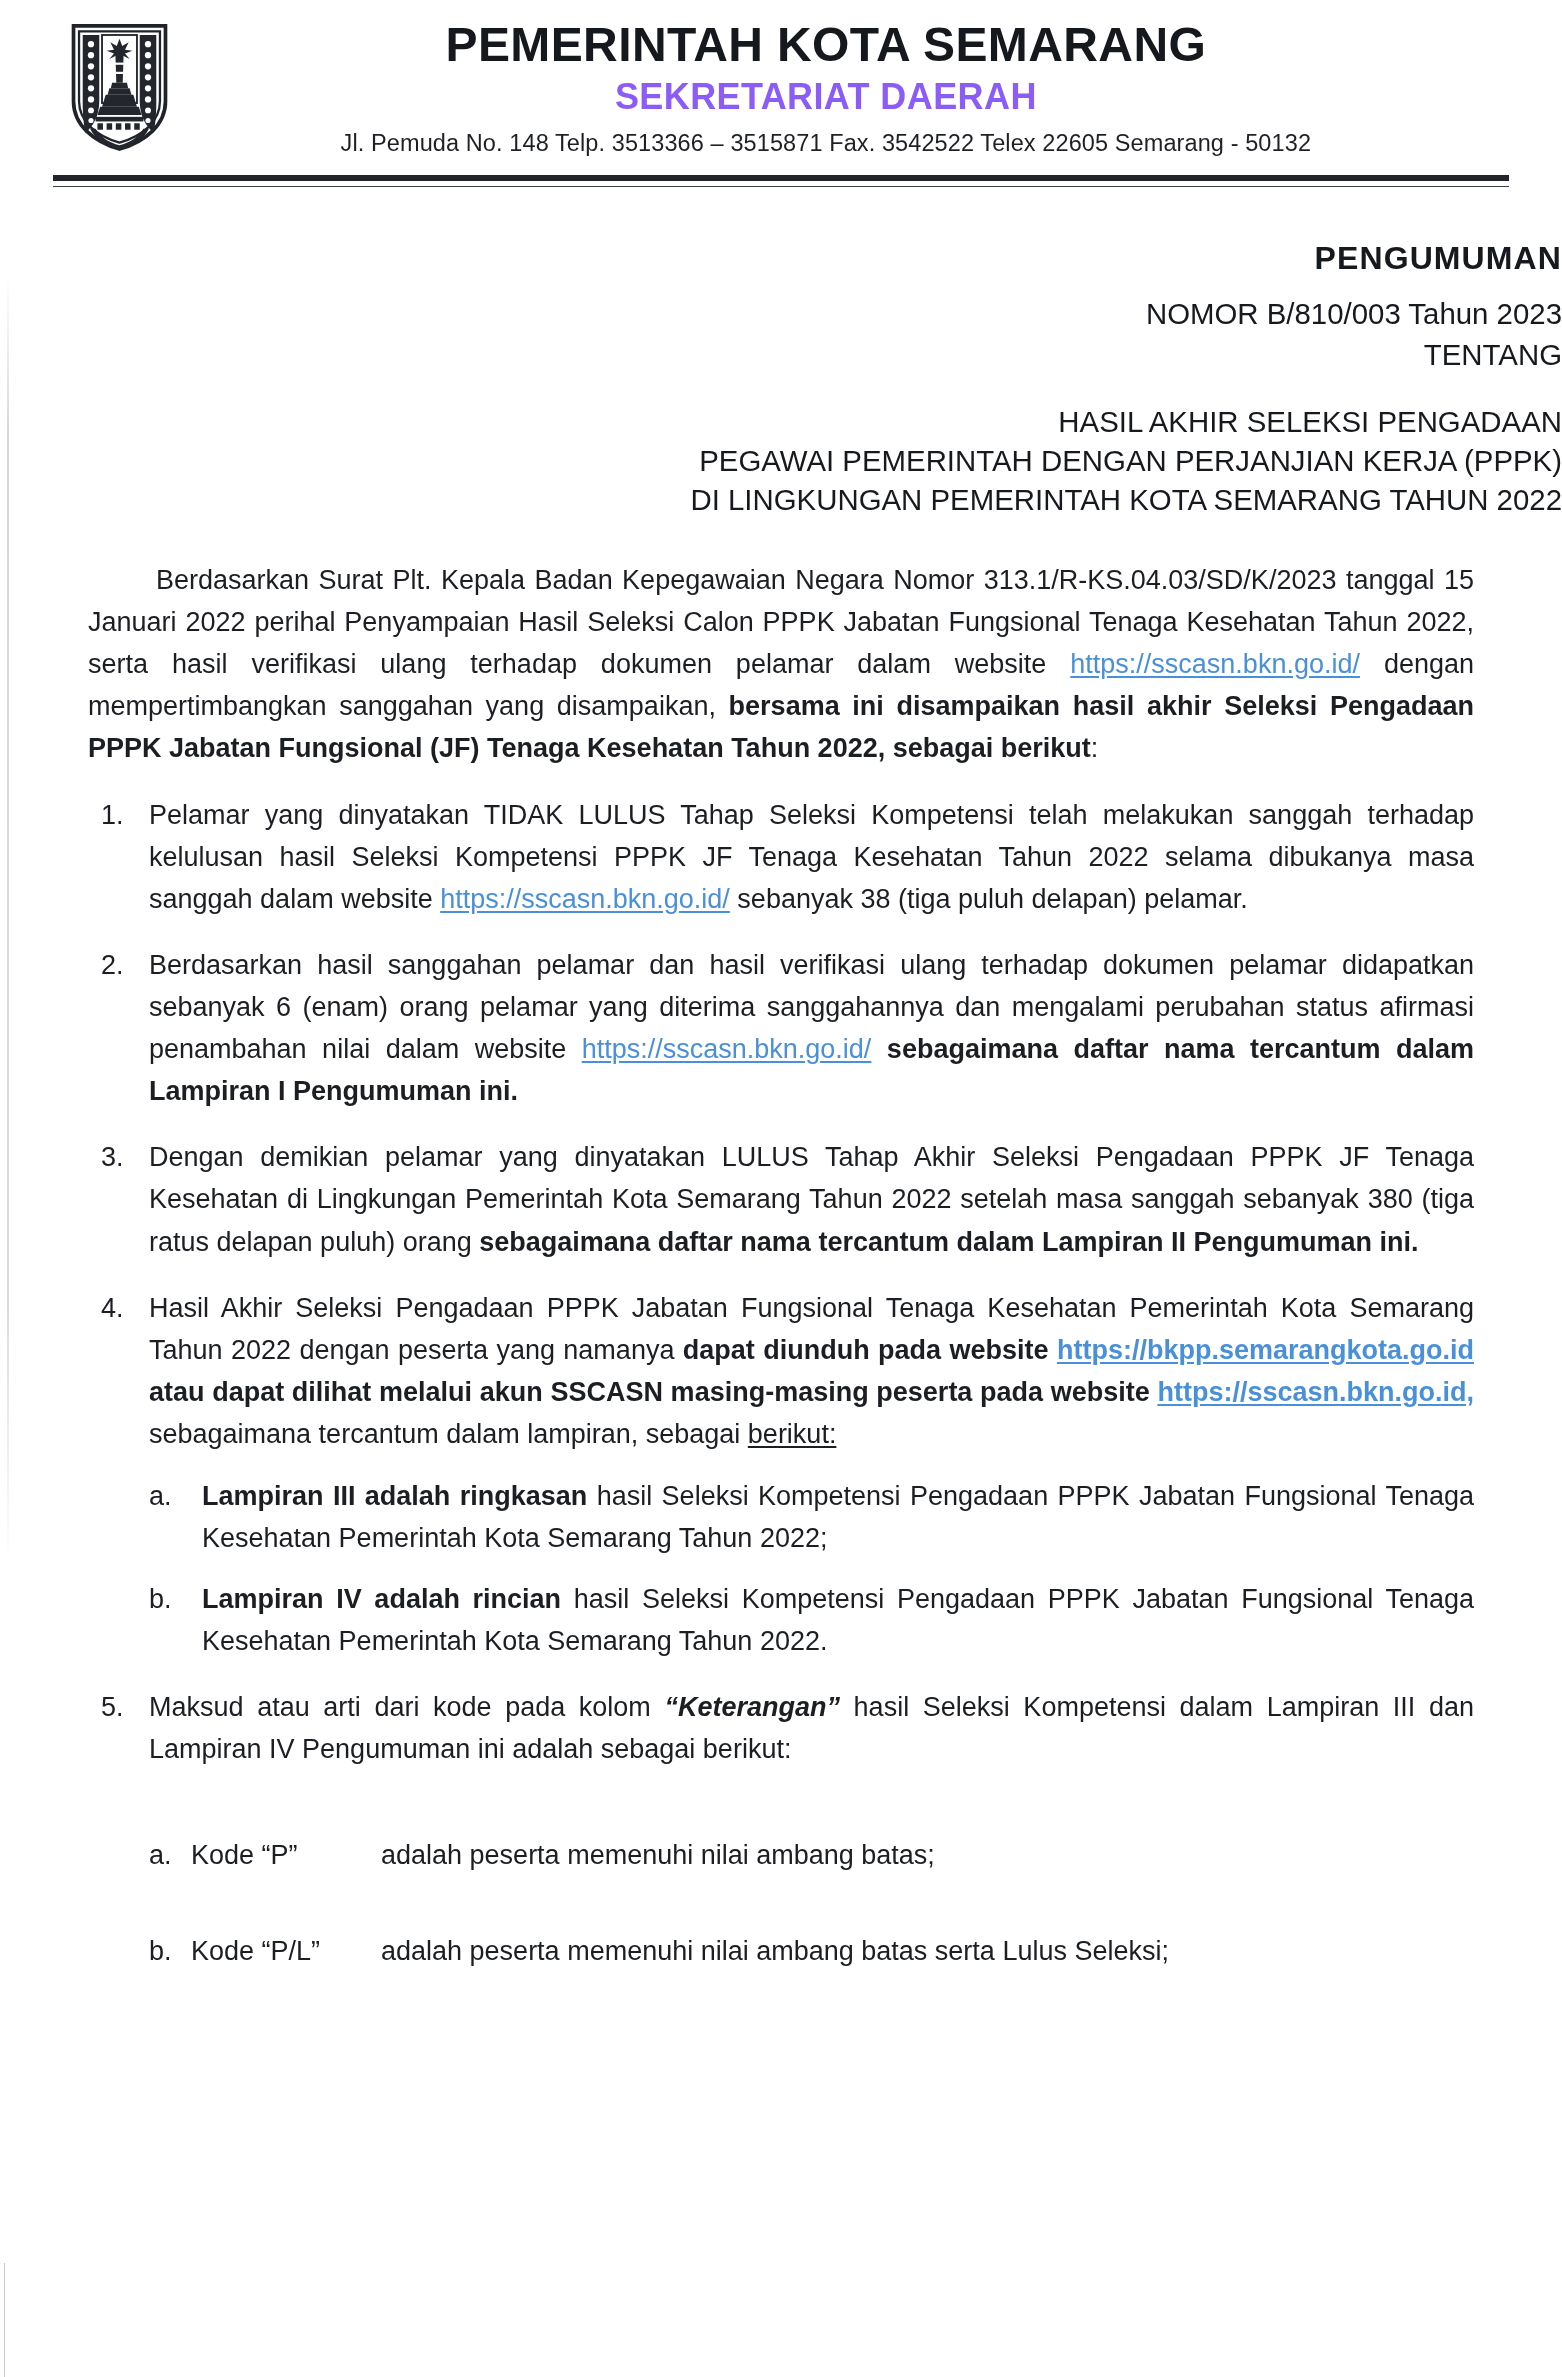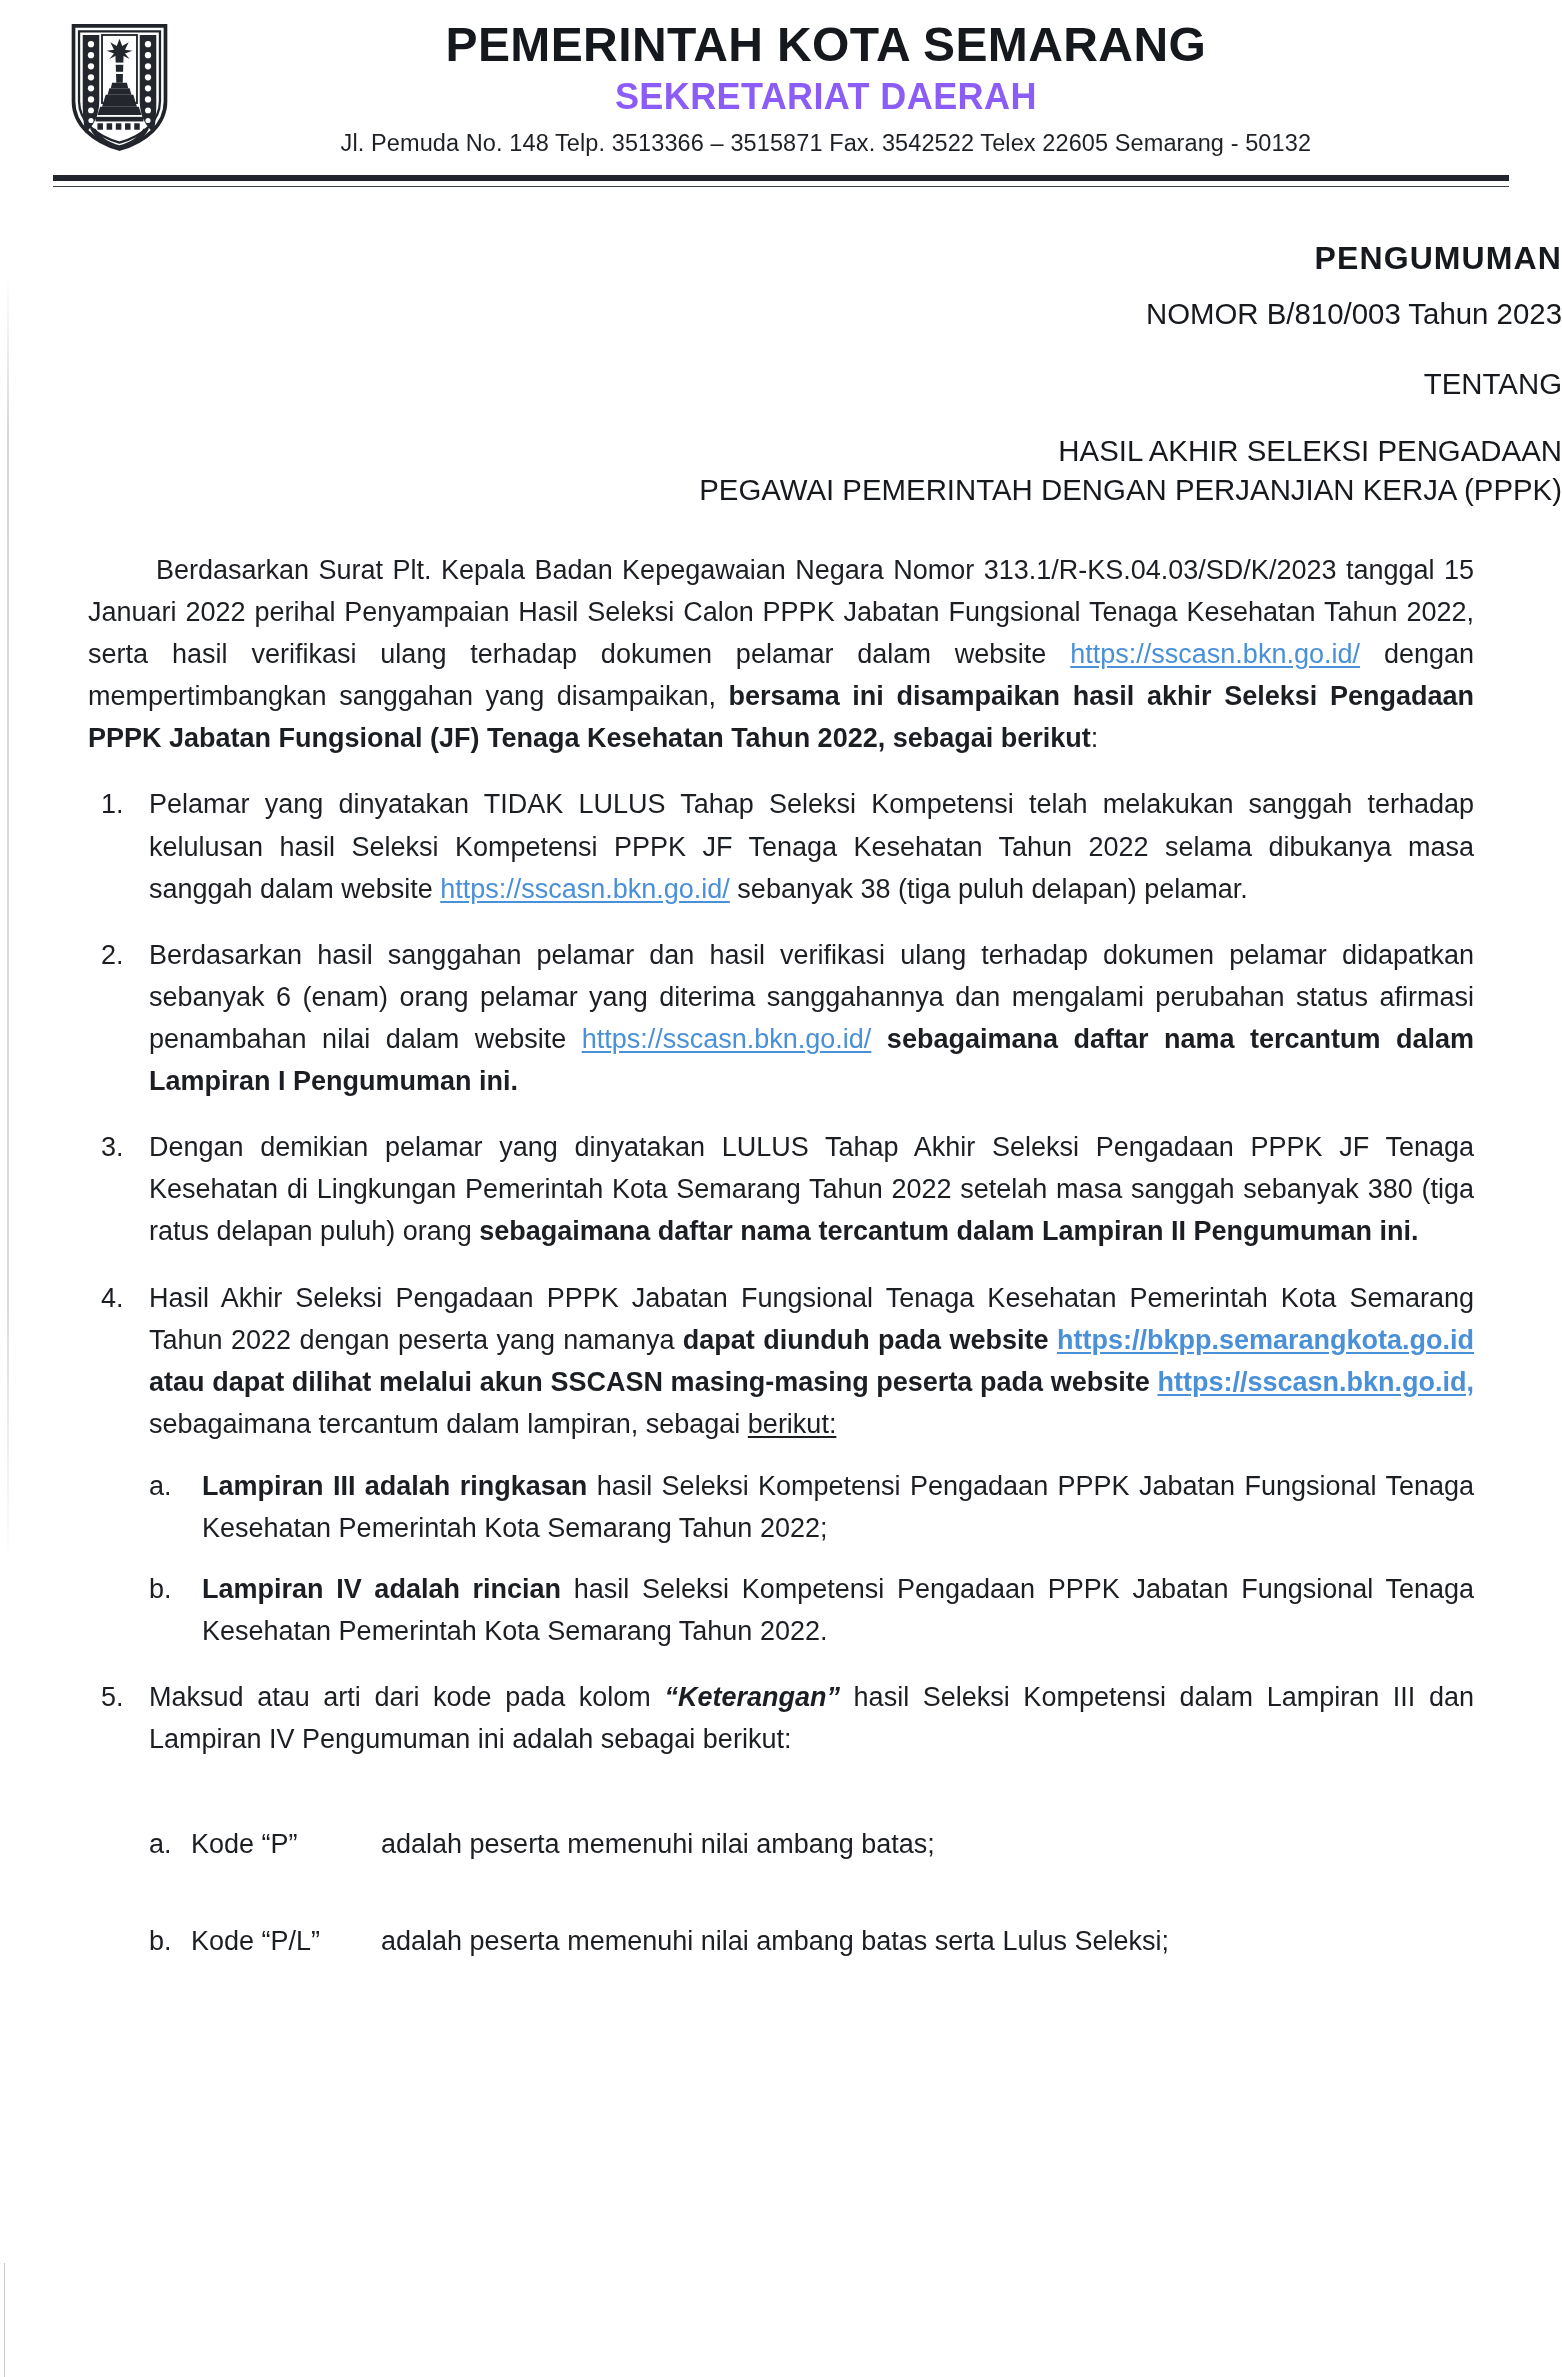--- a/index.html
+++ b/index.html
@@ -110,21 +110,21 @@
     color: #16191e;
   }
   .t-nomor {
     font-size: 29.4px;
     margin-top: 20px;
     color: #16191e;
     padding-left: 41px;
   }
   .t-tentang {
     font-size: 29.4px;
-    margin-top: 36px;
+    margin-top: 7px;
     color: #16191e;
   }
   .t-subject {
     margin-top: 29.4px;
     font-size: 29.4px;
     line-height: 1.33;
     color: #16191e;
   }
   .t-subject div { white-space: nowrap; }
 
@@ -295,20 +295,21 @@
     <div class="rule-thin"></div>
   </div>
 
   <div class="title-block">
     <div class="t-pengumuman">PENGUMUMAN</div>
     <div class="t-nomor">NOMOR B/810/003 Tahun 2023</div>
     <div class="t-tentang">TENTANG</div>
     <div class="t-subject">
       <div>HASIL AKHIR SELEKSI PENGADAAN</div>
       <div>PEGAWAI PEMERINTAH DENGAN PERJANJIAN KERJA (PPPK)</div>
+      <div>DI LINGKUNGAN PEMERINTAH KOTA SEMARANG TAHUN 2022</div>
     </div>
   </div>
 
   <div class="body-wrap">
 
     <p class="just intro"><span>Berdasarkan Surat Plt. Kepala Badan Kepegawaian Negara Nomor 313.1/R-KS.04.03/SD/K/2023 tanggal 15 Januari 2022 perihal Penyampaian Hasil Seleksi Calon PPPK Jabatan Fungsional Tenaga Kesehatan Tahun 2022, serta hasil verifikasi ulang terhadap dokumen pelamar dalam website </span><a class="lnk" href="#">https://sscasn.bkn.go.id/</a><span> dengan mempertimbangkan sanggahan yang disampaikan, </span><b>bersama ini disampaikan hasil akhir Seleksi Pengadaan PPPK Jabatan Fungsional (JF) Tenaga Kesehatan Tahun 2022, sebagai berikut</b><span>:</span></p>
 
     <ol class="numlist">
 
       <li>

